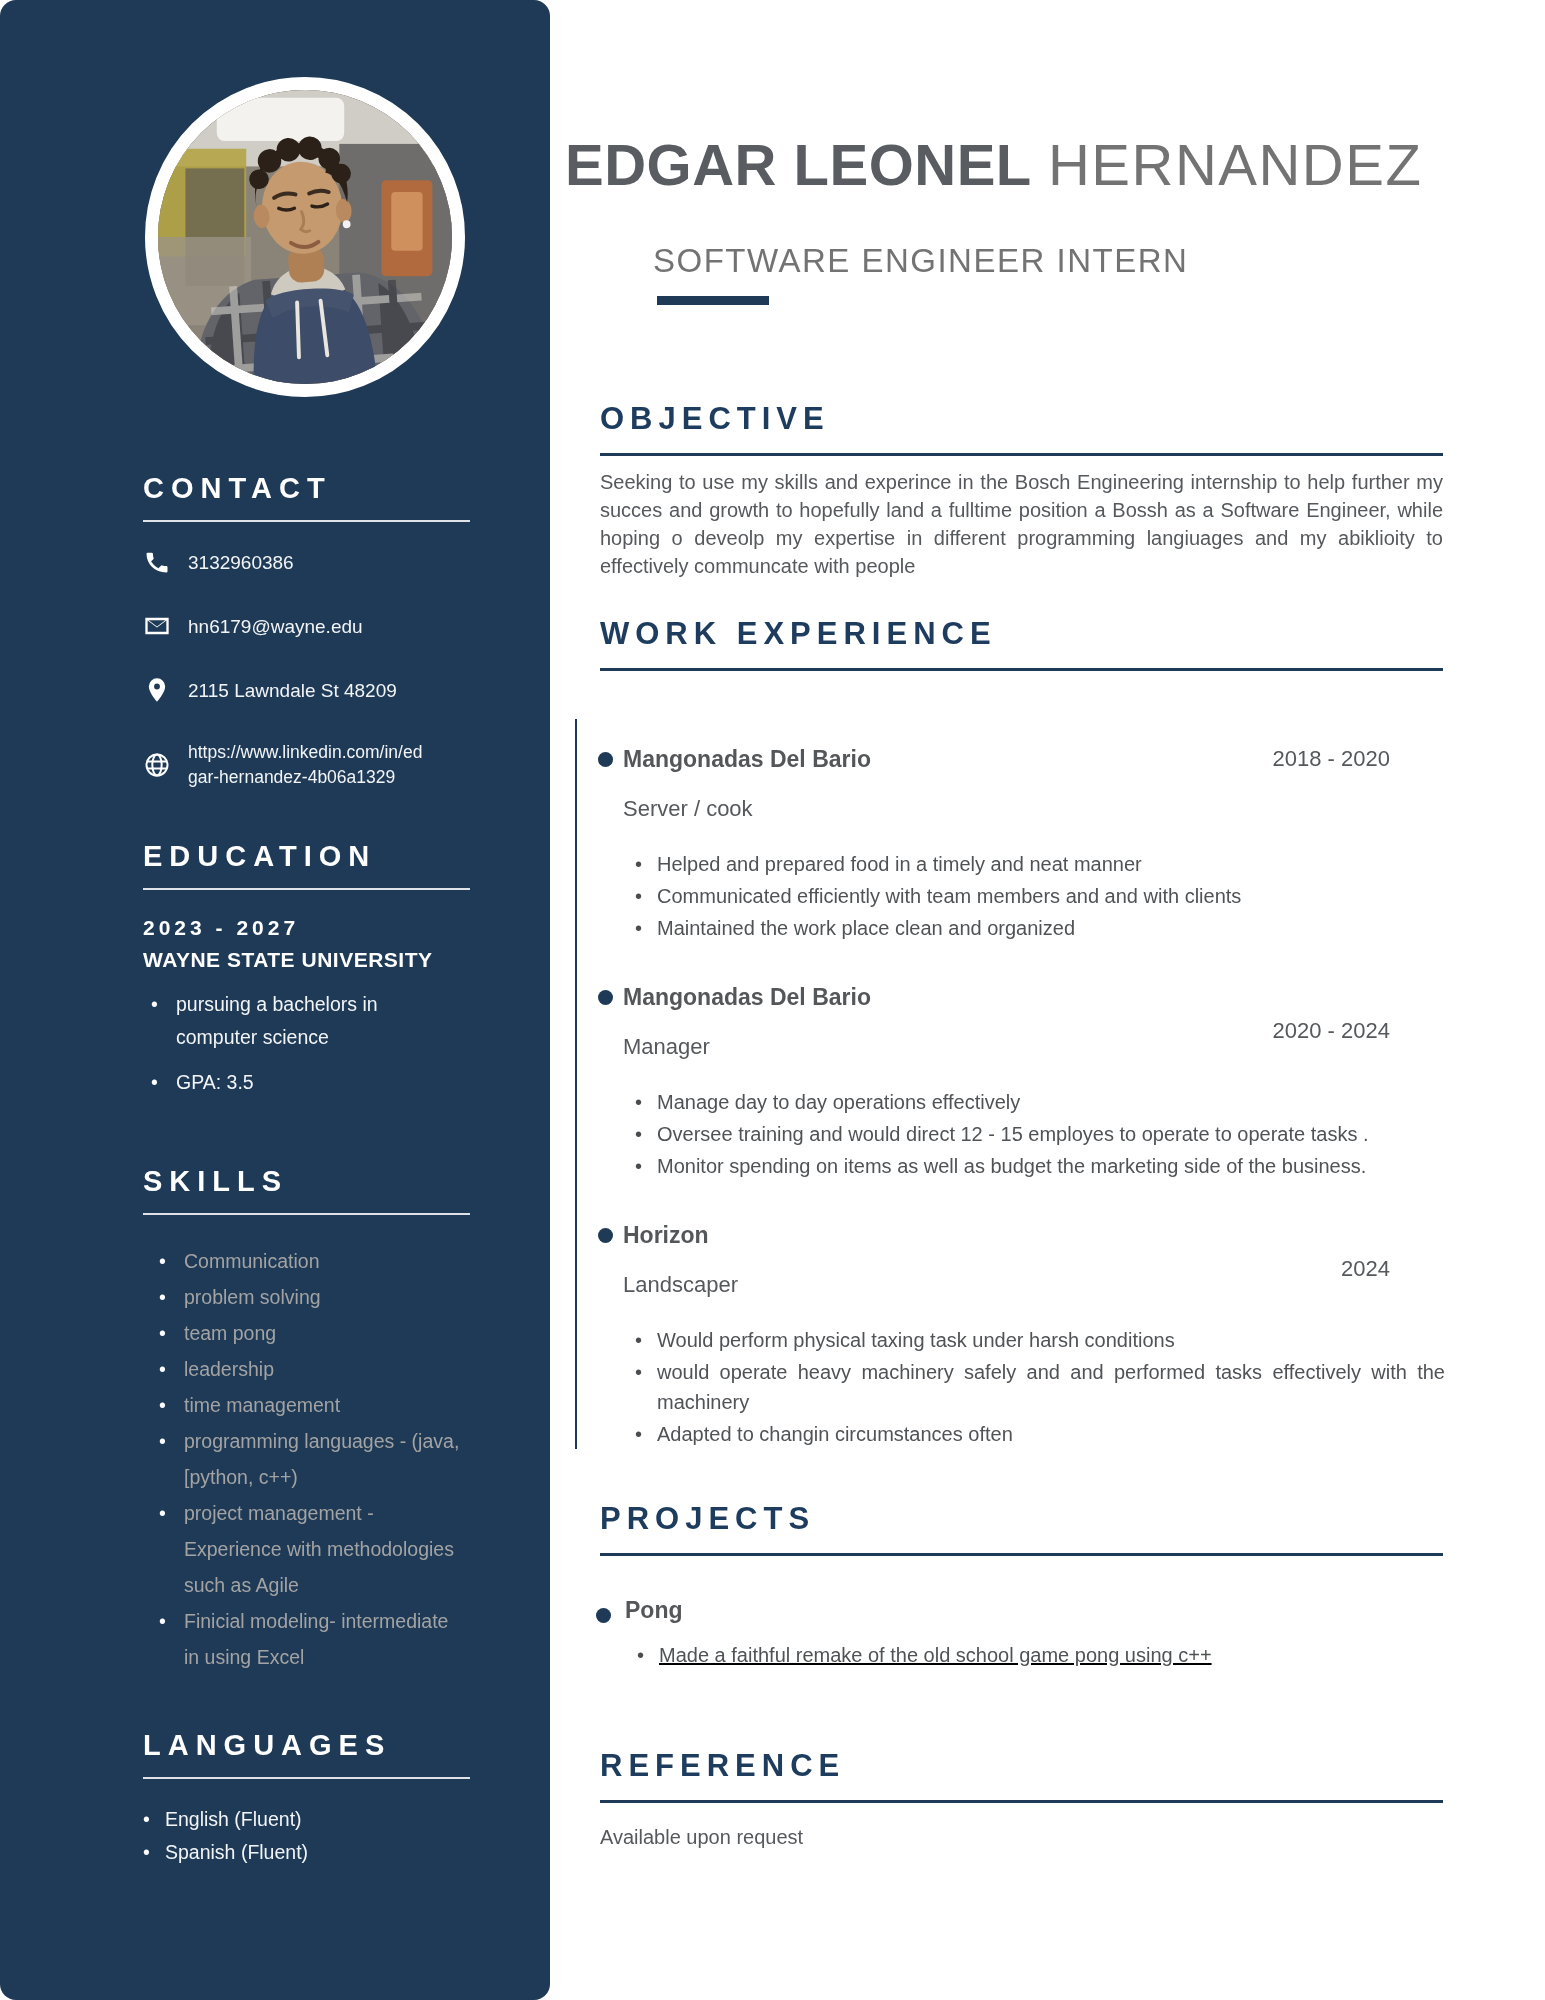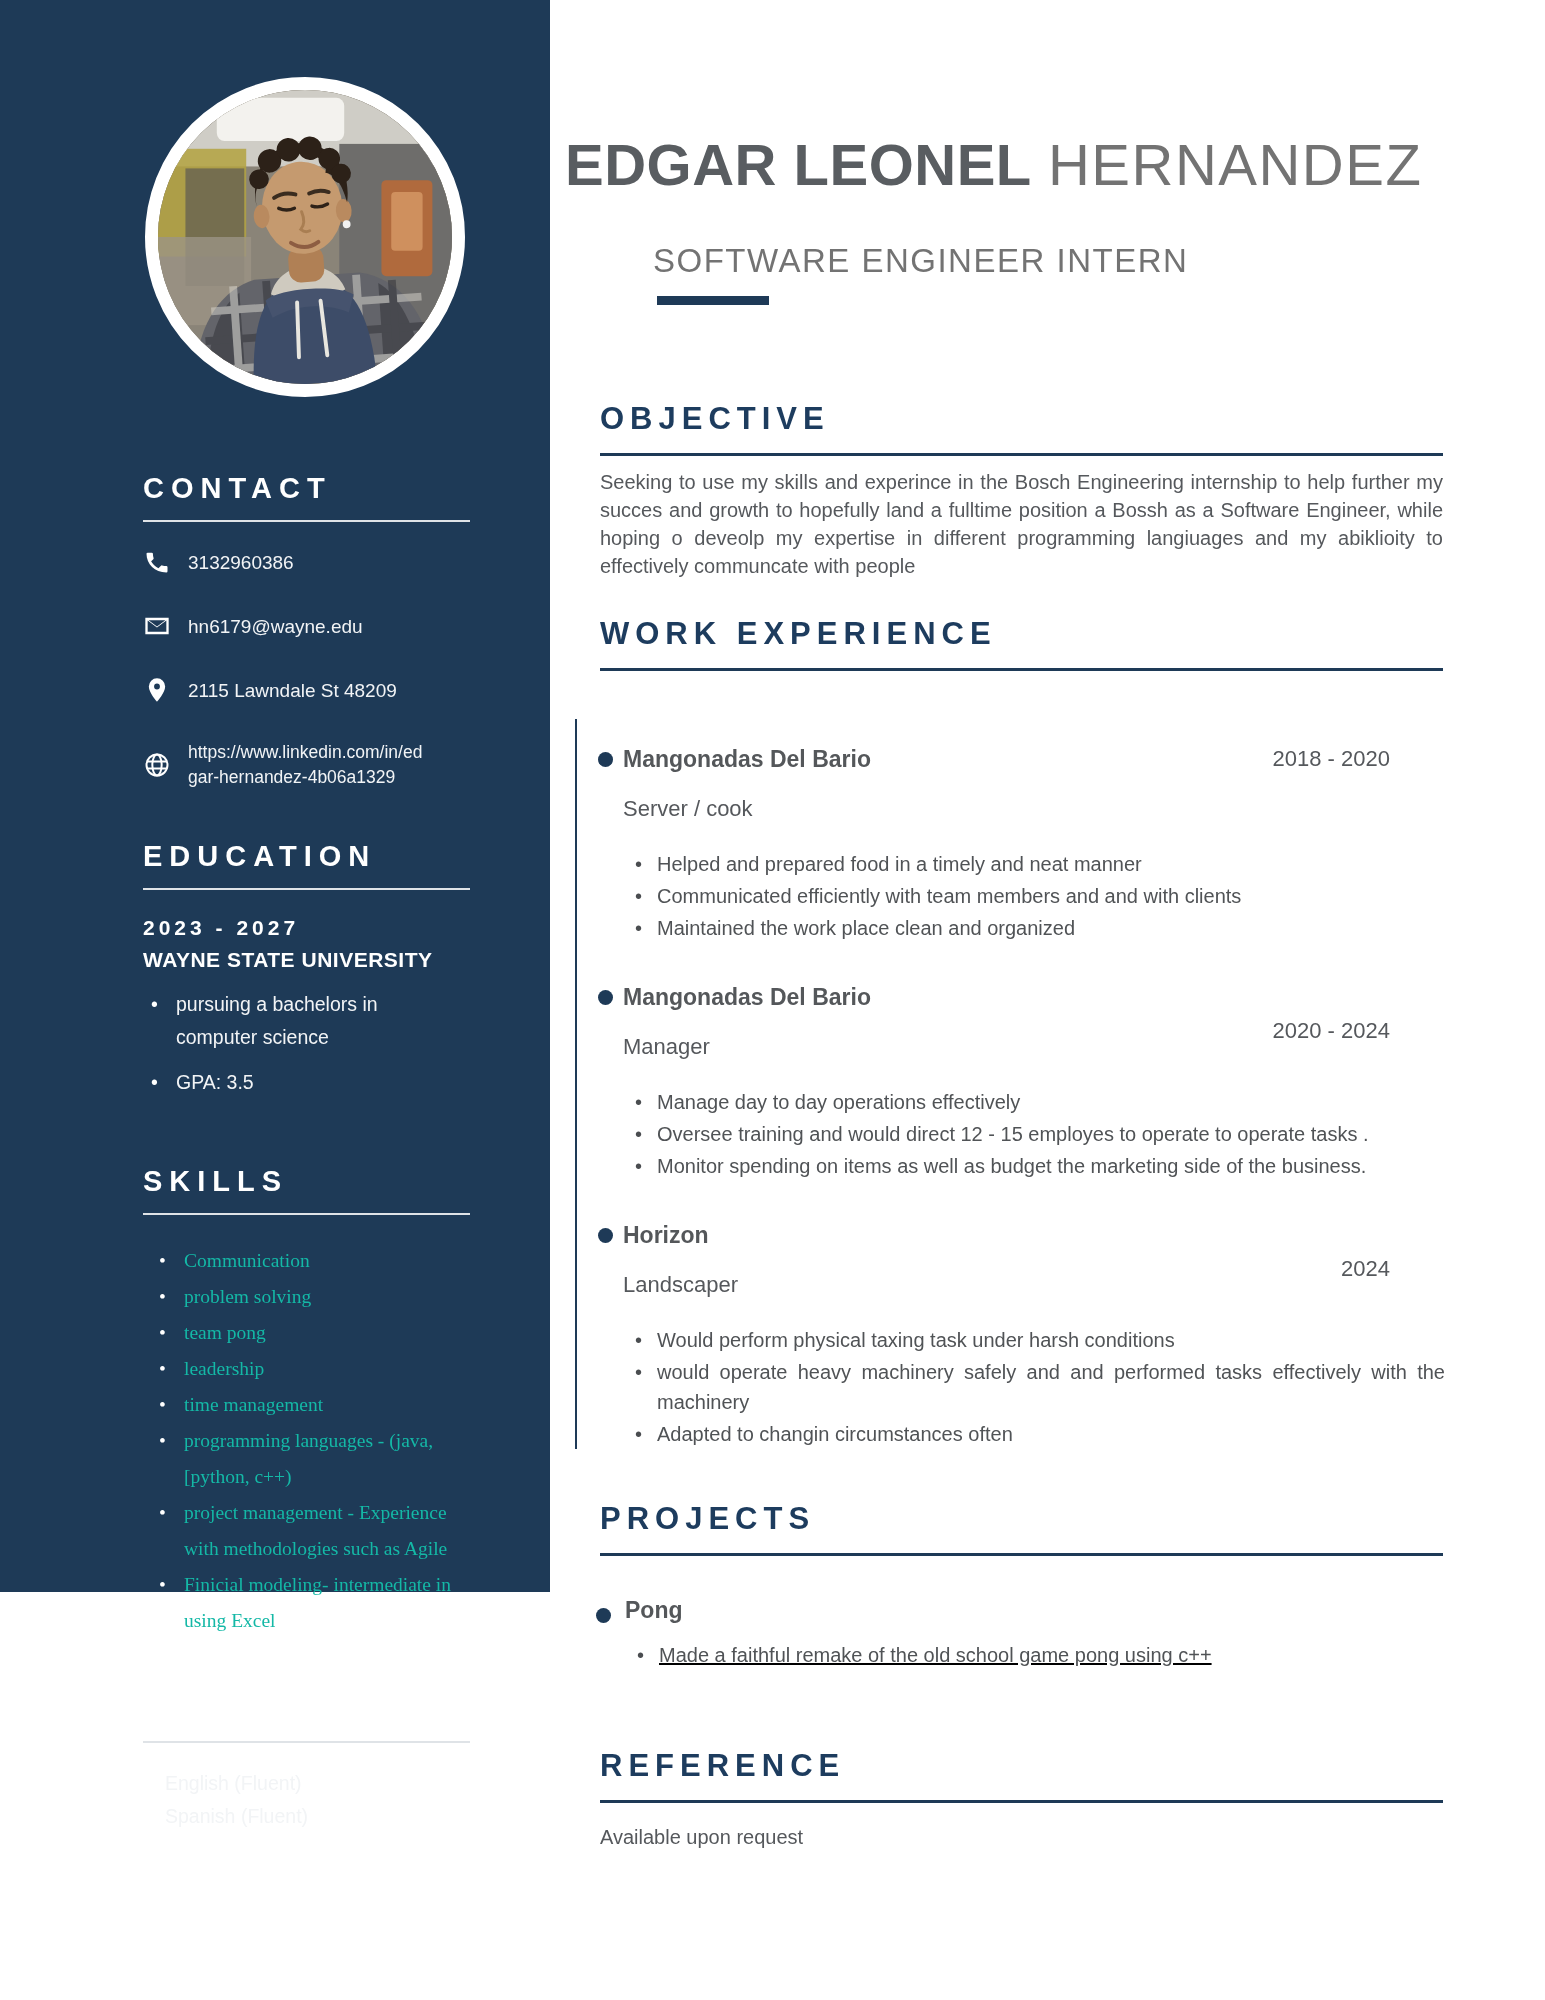--- a/index.html
+++ b/index.html
@@ -4,22 +4,22 @@
 <style>
   * { margin:0; padding:0; box-sizing:border-box; }
   html,body { background:#ffffff; }
   .page {
     position:relative; width:1545px; height:2000px; background:#ffffff;
     font-family:"Liberation Sans", sans-serif; overflow:hidden;
   }
 
   
   .sidebar {
-    position:absolute; left:0; top:0; width:550px; height:1592px;
-    background:#1e3a57; color:#ffffff;
+    position:absolute; left:0; top:0; width:550px; height:2000px;
+    background:#1e3a57; color:#ffffff;border-radius:16px;
   }
   .photo-ring {
     position:absolute; left:145px; top:77px; width:320px; height:320px;
     border:13px solid #ffffff; border-radius:50%; overflow:hidden; background:#7b7466;
   }
   .photo-ring svg { display:block; width:100%; height:100%; }
 
   .side-sec { margin-left:143px; margin-right:55px; }
   .side-h2 {
     font-size:29px; font-weight:700; letter-spacing:7px; color:#ffffff; line-height:36px;
@@ -41,21 +41,21 @@
   .side-ul li {
     position:relative; padding-left:33px; font-size:19.5px; line-height:33px;
     color:#f2f4f6; margin-bottom:12px; width:300px;
   }
   .side-ul li::before { content:"•"; position:absolute; left:8px; color:#ffffff; }
 
   .sec-skills { margin-top:64px; }
   .skills-ul { margin-top:28px; list-style:none; }
   .skills-ul li {
     position:relative; padding-left:41px; font-size:19.5px; line-height:36px;
-    color:#14b8a6; width:318px;font-family:Liberation Serif, serif;
+    color:#a3a3a3; width:318px;
   }
   .skills-ul li::before { content:"•"; position:absolute; left:16px; color:#ffffff; }
 
   .sec-languages { margin-top:52px; }
   .lang-ul { margin-top:24px; list-style:none; }
   .lang-ul li { position:relative; padding-left:22px; font-size:19.5px; line-height:33px; color:#f2f4f6; }
   .lang-ul li::before { content:"•"; position:absolute; left:0; color:#ffffff; }
 
   
   .content { position:absolute; left:565px; top:0; width:880px; }

